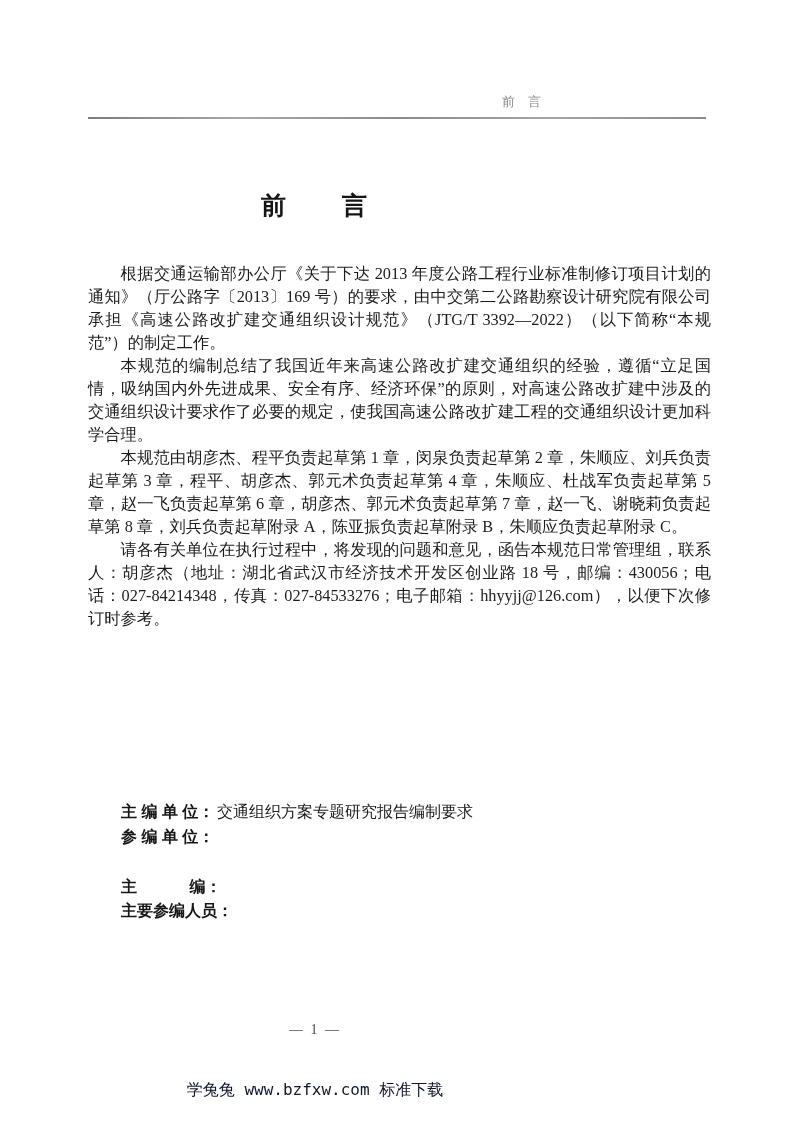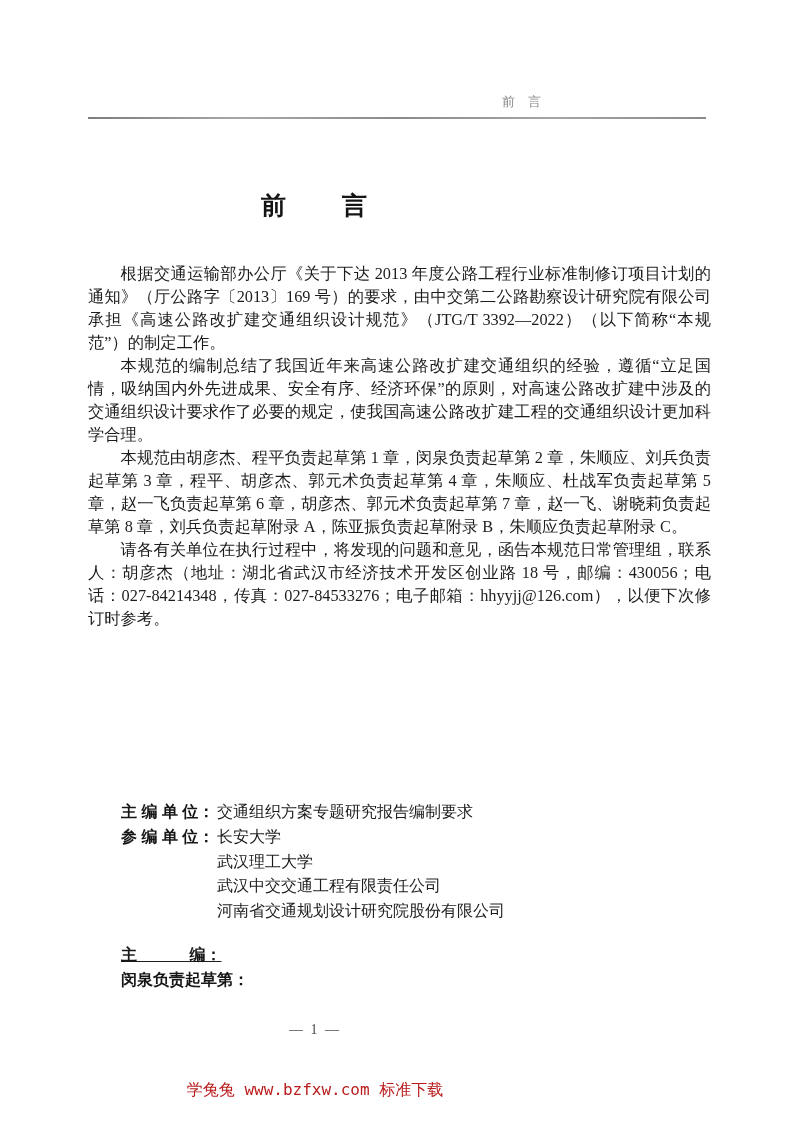--- a/index.html
+++ b/index.html
@@ -52,21 +52,21 @@
     margin: 0;
   }
   .credits {
     position: absolute;
     top: 800px; left: 121px;
     width: 580px;
     font-size: 16px;
     line-height: 24.8px;
   }
   .credit-row { display: flex; align-items: flex-start; }
-  .credit-row.gap-above { margin-top: 19px; text-decoration: underline; }
+  .credit-row.gap-above { margin-top: 25px; }
   .credit-label {
     flex: 0 0 auto;
     min-width: 96px;
     font-family: "Liberation Sans", sans-serif;
     font-weight: bold;
     color: #161616;
     white-space: pre;
   }
   .credit-lines { flex: 1 1 auto; }
   .credit-line { white-space: pre; }
@@ -78,21 +78,21 @@
     font-size: 14px;
     color: #4a4a4a;
     letter-spacing: 2px;
   }
   .watermark {
     position: absolute;
     top: 1080px; left: 0;
     width: 100%;
     text-align: center;
     font-size: 16px;
-    color: #b91c1c;
+    color: #0f172a;
     font-family: "DejaVu Sans Mono", monospace;
   }
 </style>
 </head>
 <body>
 
 <div class="page">
 
   <div class="running-header">前　言</div>
   <div class="header-rule"></div>
@@ -110,34 +110,28 @@
 
     <div class="credit-row">
       <span class="credit-label">主 编 单 位：</span>
       <div class="credit-lines">
         <div class="credit-line">交通组织方案专题研究报告编制要求</div>
       </div>
     </div>
 
     <div class="credit-row">
       <span class="credit-label">参 编 单 位：</span>
-      <div class="credit-lines">
-        <div class="credit-line">长安大学</div>
-        <div class="credit-line">武汉理工大学</div>
-        <div class="credit-line">武汉中交交通工程有限责任公司</div>
-        <div class="credit-line">河南省交通规划设计研究院股份有限公司</div>
-      </div>
     </div>
 
     <div class="credit-row gap-above">
       <span class="credit-label">主　 　　编：</span>
     </div>
 
     <div class="credit-row">
-      <span class="credit-label">闵泉负责起草第：</span>
+      <span class="credit-label">主要参编人员：</span>
     </div>
 
   </div>
 
   <div class="page-number">— 1 —</div>
 
   <div class="watermark">学兔兔 www.bzfxw.com 标准下载</div>
 
 </div>
 

